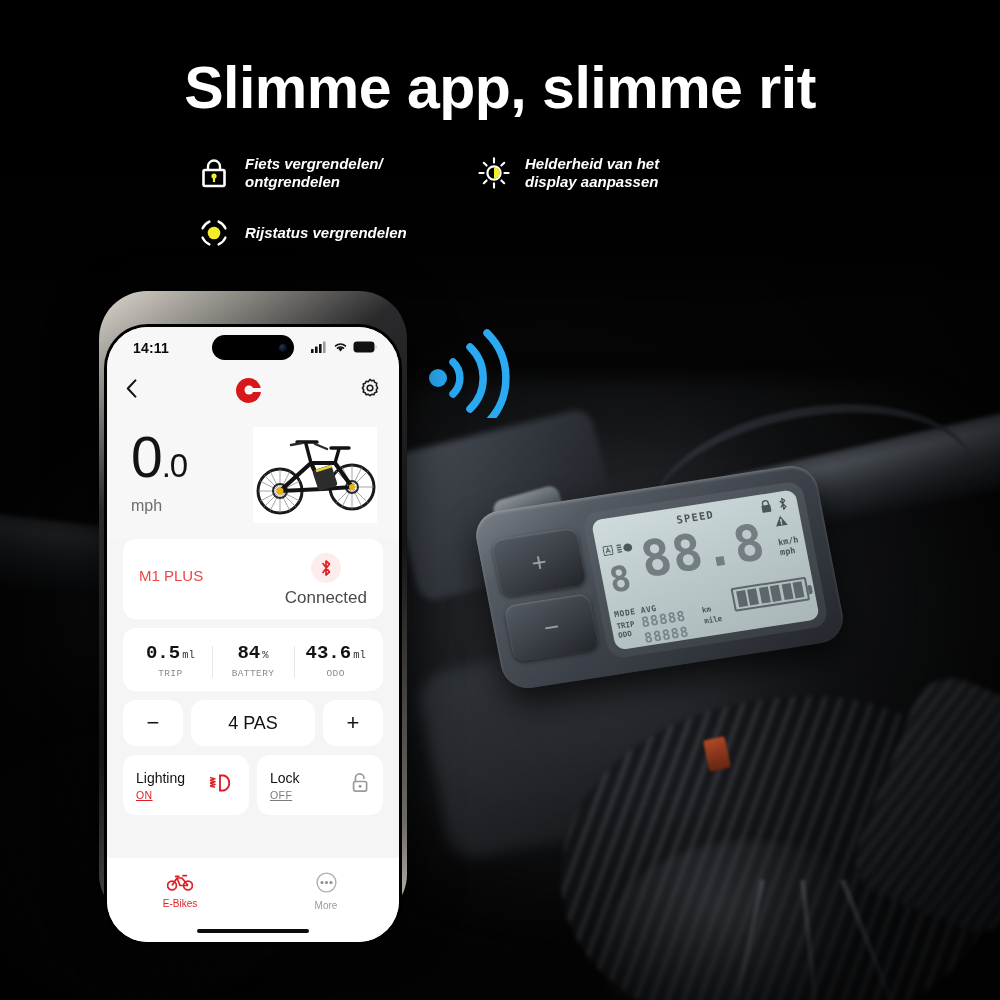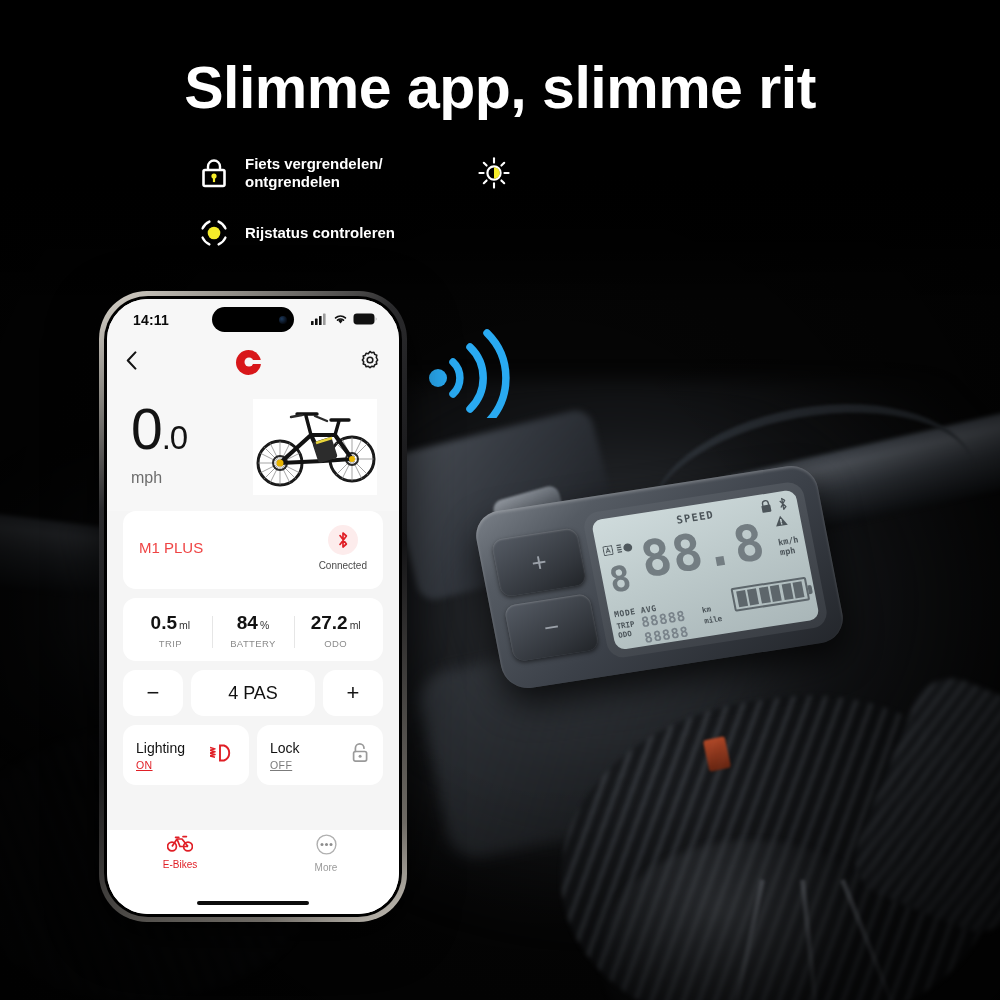--- a/index.html
+++ b/index.html
@@ -169,20 +169,21 @@
   .feat-ico {
     width: 36px; height: 36px; flex: 0 0 36px;
     display: flex; align-items: center; justify-content: center;
   }
   .feat-label {
     color: #fff;
     font-size: 15px;
     font-weight: 700;
     line-height: 1.23;
     white-space: pre-line;
+    font-style: italic;
   }
 
   
   .waves {
     position: absolute; left: 425px; top: 318px;
     width: 100px; height: 100px;
     z-index: 22;
   }
 
   
@@ -193,20 +194,21 @@
     background: linear-gradient(145deg, #dcd7ce 0%, #8d8a84 12%, #2a2a2c 26%, #141416 55%, #6e6a64 88%, #c9c4bb 100%);
     padding: 5px;
     z-index: 25;
     box-shadow: 0 14px 50px rgba(0,0,0,.8);
   }
   .phone-inner {
     width: 100%; height: 100%;
     border-radius: 44px;
     background: #000;
     padding: 3px;
+    margin-top: 28px;
   }
   .screen {
     width: 100%; height: 100%;
     border-radius: 41px;
     background: #f5f5f5;
     overflow: hidden;
     position: relative;
     display: flex;
     flex-direction: column;
   }
@@ -298,25 +300,26 @@
     display: flex; justify-content: space-between; align-items: flex-start;
     min-height: 78px;
   }
   .device-name { font-size: 15px; color: #ef4444; margin-top: 14px; }
   .device-right { display: flex; flex-direction: column; align-items: center; gap: 5px; }
   .bt-circle {
     width: 30px; height: 30px; border-radius: 50%;
     background: #fdecec;
     display: flex; align-items: center; justify-content: center;
   }
-  .device-status { font-size: 10px; color: #4a4a4a; }
+  .device-status { font-size: 17px; color: #4a4a4a; }
 
   .card-stats {
     display: flex; align-items: flex-end;
     padding: 14px 6px 12px 6px;
+    font-family: Liberation Mono, monospace;
   }
   .stat { flex: 1; text-align: center; position: relative; }
   .stat + .stat::before {
     content: ""; position: absolute; left: 0; top: 4px;
     width: 1px; height: 32px; background: #e6e6e6;
   }
   .stat-val {
     font-size: 19px; font-weight: 700; color: #121212;
     display: inline-flex; align-items: baseline;
   }
@@ -345,21 +348,21 @@
     display: flex; align-items: center; justify-content: space-between; gap: 12px;
   }
   .tg-title { font-size: 14px; color: #111; }
   .tg-state { font-size: 10.5px; margin-top: 3px; color: #7b7b7b; letter-spacing: .4px; text-decoration: underline; }
   .tg-state.on { color: #e01f26; }
 
   
   .tabbar {
     background: #fff;
     height: 62px;
-    display: flex; align-items: flex-start;
+    display: flex; align-items: center;
     padding-top: 4px;
   }
   .tab { flex: 1; text-align: center; }
   .tab-label { font-size: 10px; margin-top: 3px; }
   .tab-label.active { color: #e01f26; }
   .tab-label.idle { color: #9a9a9a; }
   .home-indicator {
     height: 22px; background: #fff;
     display: flex; align-items: center; justify-content: center;
   }
@@ -527,35 +530,37 @@
           <line x1="17" y1="27.4" x2="17" y2="31.6"></line>
           <line x1="2.4" y1="17" x2="6.6" y2="17"></line>
           <line x1="27.4" y1="17" x2="31.6" y2="17"></line>
           <line x1="6.8" y1="6.8" x2="9.6" y2="9.6"></line>
           <line x1="24.4" y1="24.4" x2="27.2" y2="27.2"></line>
           <line x1="27.2" y1="6.8" x2="24.4" y2="9.6"></line>
           <line x1="9.6" y1="24.4" x2="6.8" y2="27.2"></line>
         </g>
       </svg>
     </span>
+    <span class="feat-label">Helderheid van het
+display aanpassen</span>
   </div>
 
   <div class="feature">
     <span class="feat-ico">
       <svg width="32" height="32" viewBox="0 0 32 32">
         <circle cx="16" cy="16" r="6.3" fill="#f5ec2a"></circle>
         <g fill="none" stroke="#fff" stroke-width="2.4" stroke-linecap="round">
           <path d="M4.6 11.4A13 13 0 0 1 11.4 4.6"></path>
           <path d="M20.6 4.6A13 13 0 0 1 27.4 11.4"></path>
           <path d="M27.4 20.6A13 13 0 0 1 20.6 27.4"></path>
           <path d="M11.4 27.4A13 13 0 0 1 4.6 20.6"></path>
         </g>
       </svg>
     </span>
-    <span class="feat-label">Rijstatus controleren</span>
+    <span class="feat-label">Rijstatus vergrendelen</span>
   </div>
 
 </div>
 
 <div class="waves">
   <svg width="100" height="100" viewBox="0 0 100 100">
     <circle cx="13" cy="60" r="9" fill="#29aaf2"></circle>
     <g fill="none" stroke="#29aaf2" stroke-width="7.5" stroke-linecap="round">
       <path d="M28 44a22 22 0 0 1 0 32"></path>
       <path d="M45 29a43 43 0 0 1 0 62"></path>
@@ -681,21 +686,21 @@
         </div>
         <div class="stat">
           <div class="stat-val">
             <span>84</span>
             <span class="stat-unit">%</span>
           </div>
           <div class="stat-label">BATTERY</div>
         </div>
         <div class="stat">
           <div class="stat-val">
-            <span>27.2</span>
+            <span>43.6</span>
             <span class="stat-unit">ml</span>
           </div>
           <div class="stat-label">ODO</div>
         </div>
       </div>
 
       <div class="pas-row">
         <div class="pas-btn">−</div>
         <div class="pas-mid">4 PAS</div>
         <div class="pas-btn">+</div>

